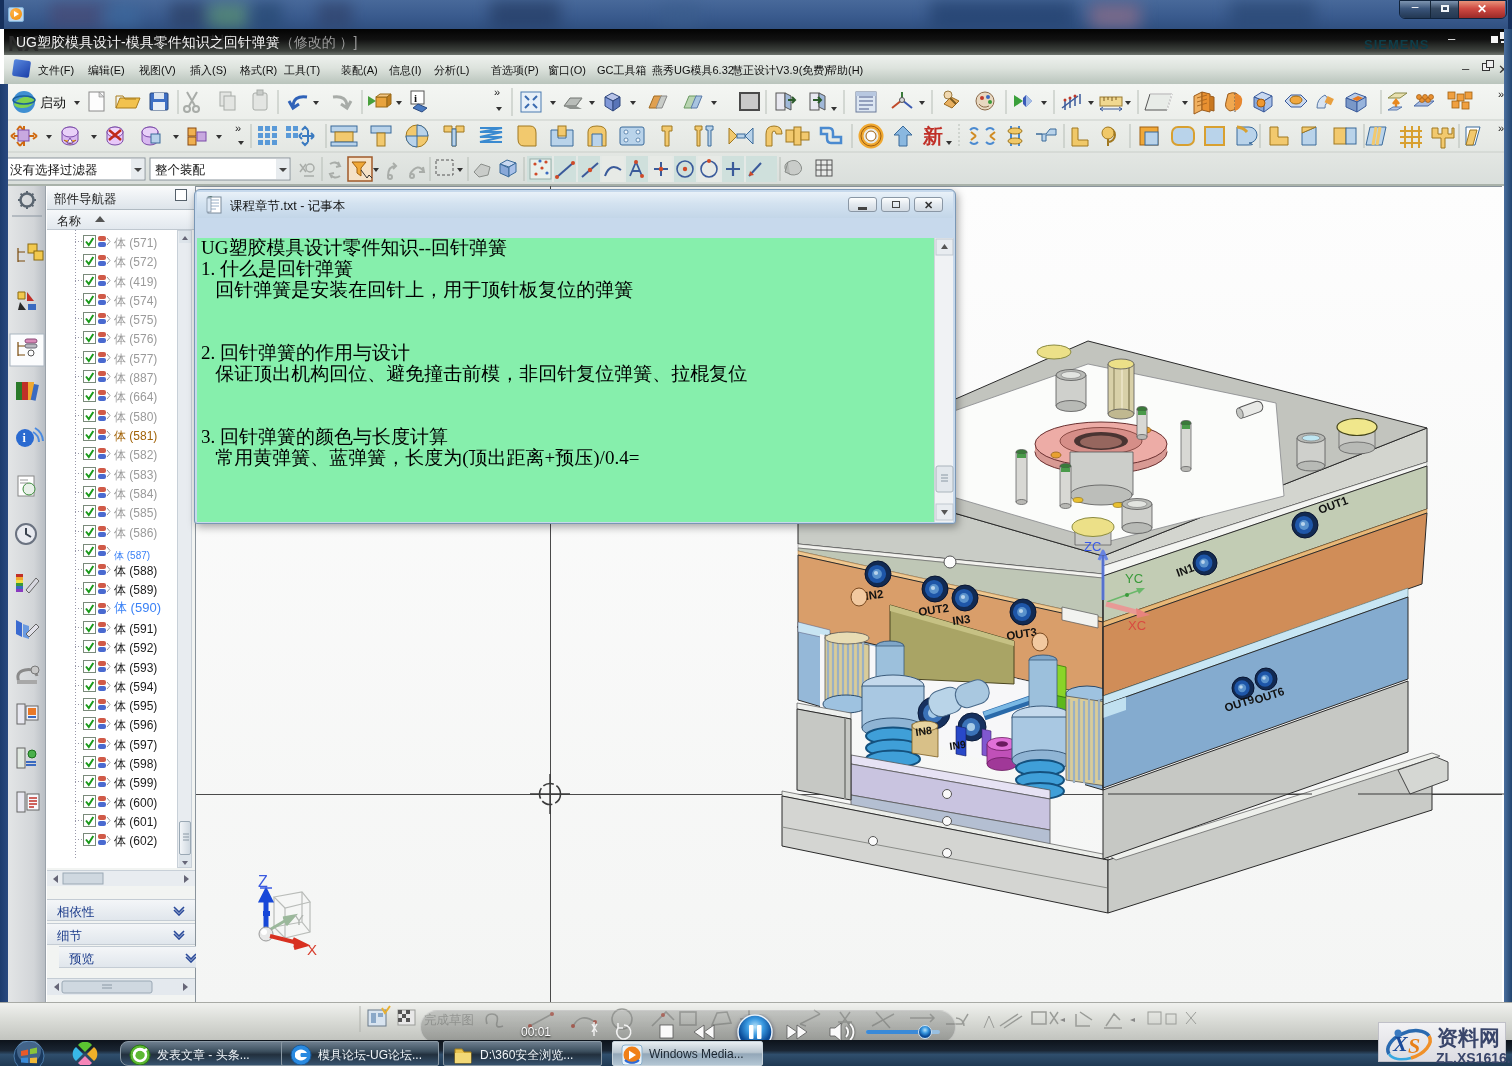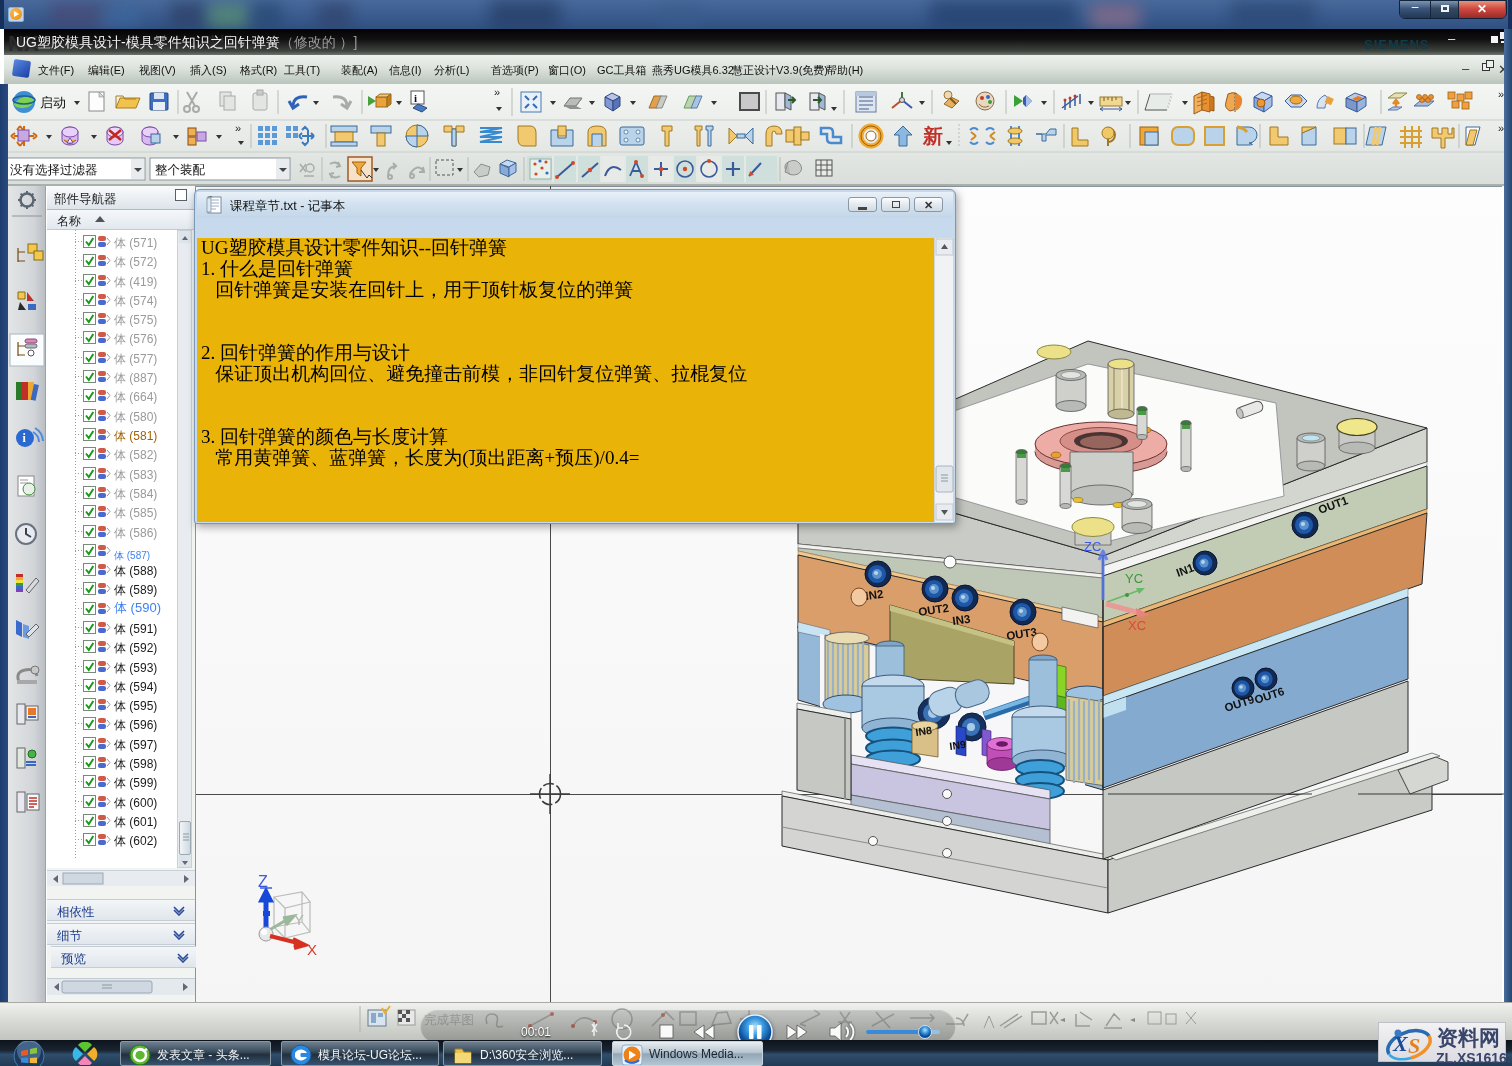--- a/index.html
+++ b/index.html
@@ -953,21 +953,21 @@
           <path d="M1 4 l5 5 l5 -5" stroke="#2a4a9a" stroke-width="1.6" fill="none"></path>
         </svg>
       </div>
       <div class="abs" style="left:0;top:737px;width:148px;height:22px;background:linear-gradient(180deg,#f4f6f8,#e0e6ec);border-top:1px solid #c4ccd4;border-bottom:1px solid #c4ccd4">
         <span style="position:absolute;left:10px;top:4px;font-size:12.5px;color:#1a3a8a">细节</span>
         <svg style="position:absolute;left:126px;top:6px" width="12" height="10">
           <path d="M1 1 l5 5 l5 -5" stroke="#2a4a9a" stroke-width="1.6" fill="none"></path>
           <path d="M1 4 l5 5 l5 -5" stroke="#2a4a9a" stroke-width="1.6" fill="none"></path>
         </svg>
       </div>
-      <div class="abs" style="left:4px;top:760px;width:148px;height:22px;background:linear-gradient(180deg,#f4f6f8,#e0e6ec);border-top:1px solid #c4ccd4;border-bottom:1px solid #c4ccd4">
+      <div class="abs" style="left:12px;top:760px;width:148px;height:22px;background:linear-gradient(180deg,#f4f6f8,#e0e6ec);border-top:1px solid #c4ccd4;border-bottom:1px solid #c4ccd4">
         <span style="position:absolute;left:10px;top:4px;font-size:12.5px;color:#1a3a8a">预览</span>
         <svg style="position:absolute;left:126px;top:6px" width="12" height="10">
           <path d="M1 1 l5 5 l5 -5" stroke="#2a4a9a" stroke-width="1.6" fill="none"></path>
           <path d="M1 4 l5 5 l5 -5" stroke="#2a4a9a" stroke-width="1.6" fill="none"></path>
         </svg>
       </div>
       <div class="abs" style="left:0;top:792px;width:148px;height:17px;background:#e4e9ee;border-top:1px solid #c4ccd4"><svg width="148" height="17">
           <path d="M7 8 l5 -4 v8z" fill="#667"></path>
           <rect x="15" y="2" width="90" height="12" fill="#cfd8e0" stroke="#9aa8b4" rx="2"></rect>
           <path d="M141 8 l-5 -4 v8z" fill="#667"></path>
@@ -1232,21 +1232,21 @@
 <div style="position:absolute;right:10px;top:5px;display:flex;gap:4px">
 <div style="width:29px;height:15px;background:linear-gradient(180deg,#fdfefe,#e3e9ef 50%,#d2dae2);border:1px solid #8a97a5;border-radius:3px;text-align:center">
             <div style="width:9px;height:2.5px;background:#444;margin:9px auto 0"></div>
           </div>
 <div style="width:29px;height:15px;background:linear-gradient(180deg,#fdfefe,#e3e9ef 50%,#d2dae2);border:1px solid #8a97a5;border-radius:3px">
             <div style="width:8px;height:7px;border:1.5px solid #444;margin:3px auto 0"></div>
           </div>
 <div style="width:29px;height:15px;background:linear-gradient(180deg,#fdfefe,#e3e9ef 50%,#d2dae2);border:1px solid #8a97a5;border-radius:3px;text-align:center;font-size:11px;line-height:14px;color:#333;font-weight:bold">✕</div>
 </div>
       </div>
-<div class="abs" style="left:2px;top:48px;width:737px;height:284px;background:#eab308;overflow:hidden">
+<div class="abs" style="left:2px;top:48px;width:737px;height:284px;background:#86efac;overflow:hidden">
 <pre style="position:absolute;left:4px;top:-1px;font-family:'Liberation Serif',serif;font-size:19px;line-height:21px;color:#000">UG塑胶模具设计零件知识--回针弹簧
 1. 什么是回针弹簧
    回针弹簧是安装在回针上，用于顶针板复位的弹簧
 
 
 2. 回针弹簧的作用与设计
    保证顶出机构回位、避免撞击前模，非回针复位弹簧、拉棍复位
 
 
 3. 回针弹簧的颜色与长度计算
@@ -1367,21 +1367,21 @@
       </g>
 </svg>
 <svg class="abs" style="left:68px;top:1042px" width="34" height="23" xmlns="http://www.w3.org/2000/svg">
 <g transform="translate(17,12)">
         <path d="M0 -2 L-7 -9 A9 9 0 0 1 7 -9 Z" fill="#5bc431"></path>
         <path d="M-2 0 L-9 7 A9 9 0 0 1 -9 -7 Z" fill="#38b8e8"></path>
         <path d="M2 0 L9 -7 A9 9 0 0 1 9 7 Z" fill="#f0b029"></path>
         <path d="M0 2 L7 9 A9 9 0 0 1 -7 9 Z" fill="#f585b8"></path>
       </g>
 </svg>
-<div class="abs" style="left:120px;top:1041px;width:151px;height:25px;background:linear-gradient(180deg,#6e7e8e 0%,#3d505f 40%,#22303e 55%,#37536e 100%);border:1px solid #8a98a4;border-radius:2px;overflow:hidden">
+<div class="abs" style="left:120px;top:1041px;width:190px;height:25px;background:linear-gradient(180deg,#6e7e8e 0%,#3d505f 40%,#22303e 55%,#37536e 100%);border:1px solid #8a98a4;border-radius:8px;overflow:hidden">
       <svg style="position:absolute;left:8px;top:2px" width="22" height="22">
         <circle cx="11" cy="11" r="10" fill="#5cb832" stroke="#2a7a12"></circle>
         <circle cx="11" cy="11" r="6" fill="none" stroke="#fff" stroke-width="2.5"></circle>
         <path d="M5 11 a6 6 0 0 1 10 -4 l3 -2" stroke="#fff" stroke-width="2.5" fill="none"></path>
       </svg>
       <span style="position:absolute;left:36px;top:5px;font-size:12px;color:#f2f6fa;white-space:nowrap">发表文章 - 头条...</span>
     </div>
 <div class="abs" style="left:281px;top:1041px;width:158px;height:25px;background:linear-gradient(180deg,#6e7e8e 0%,#3d505f 40%,#22303e 55%,#37536e 100%);border:1px solid #8a98a4;border-radius:2px;overflow:hidden">
       <svg style="position:absolute;left:8px;top:2px" width="22" height="22">
         <circle cx="11" cy="11" r="10" fill="#2a8ae0" stroke="#1a5a9a"></circle>

